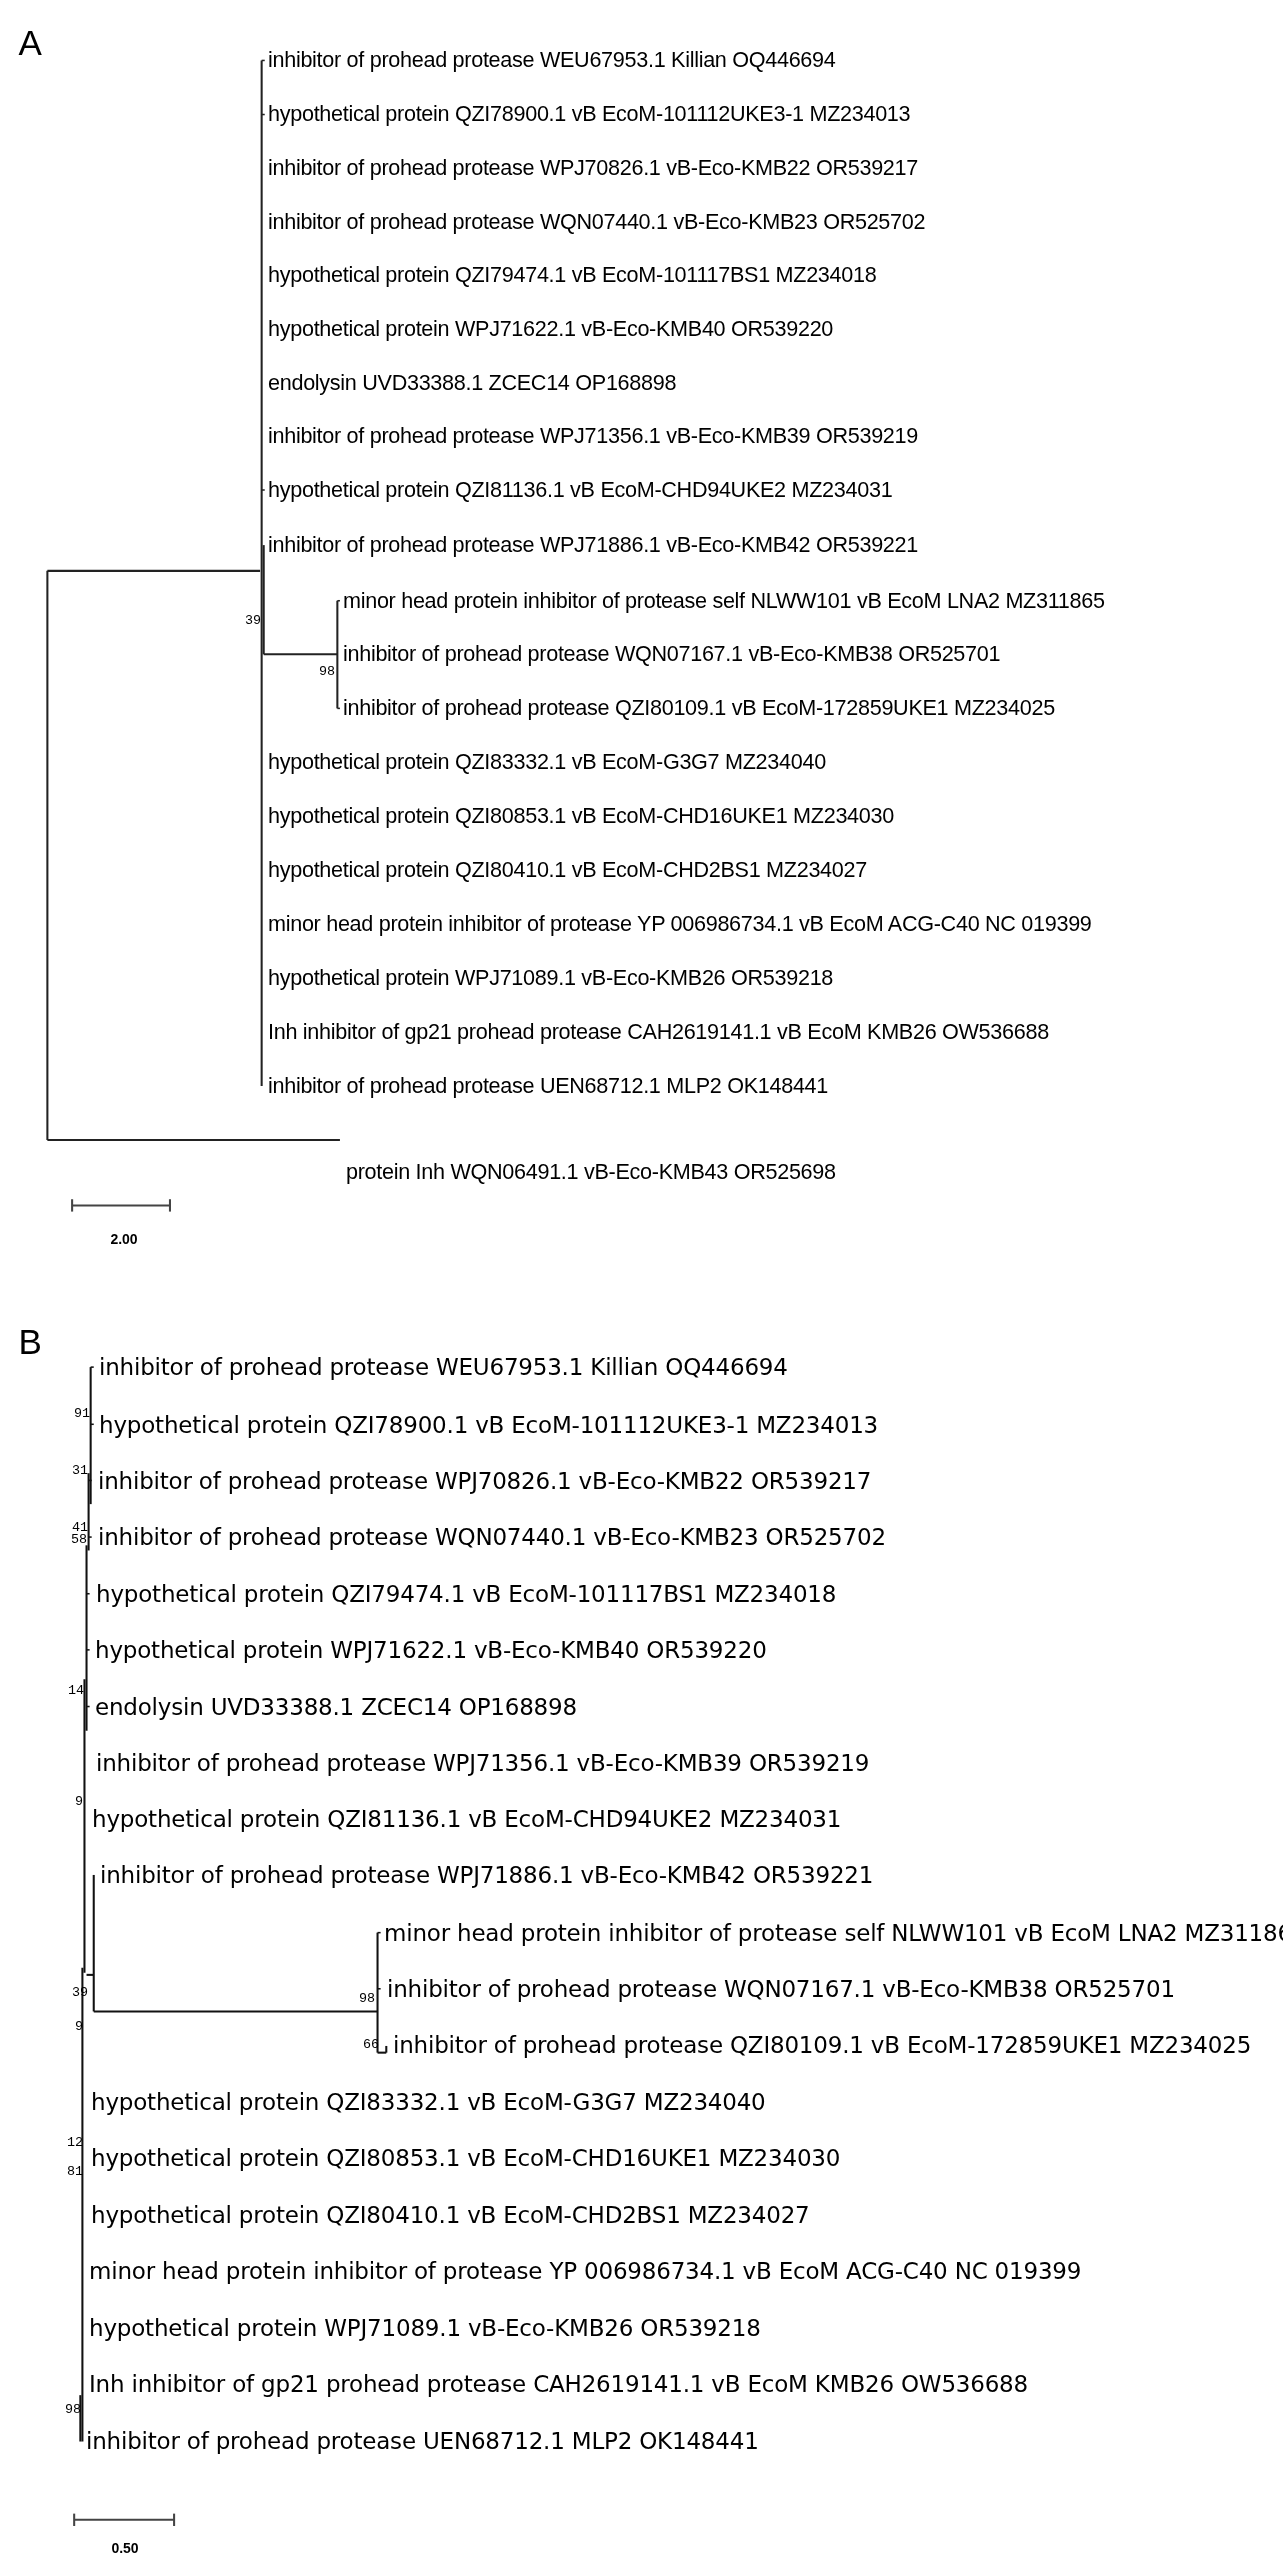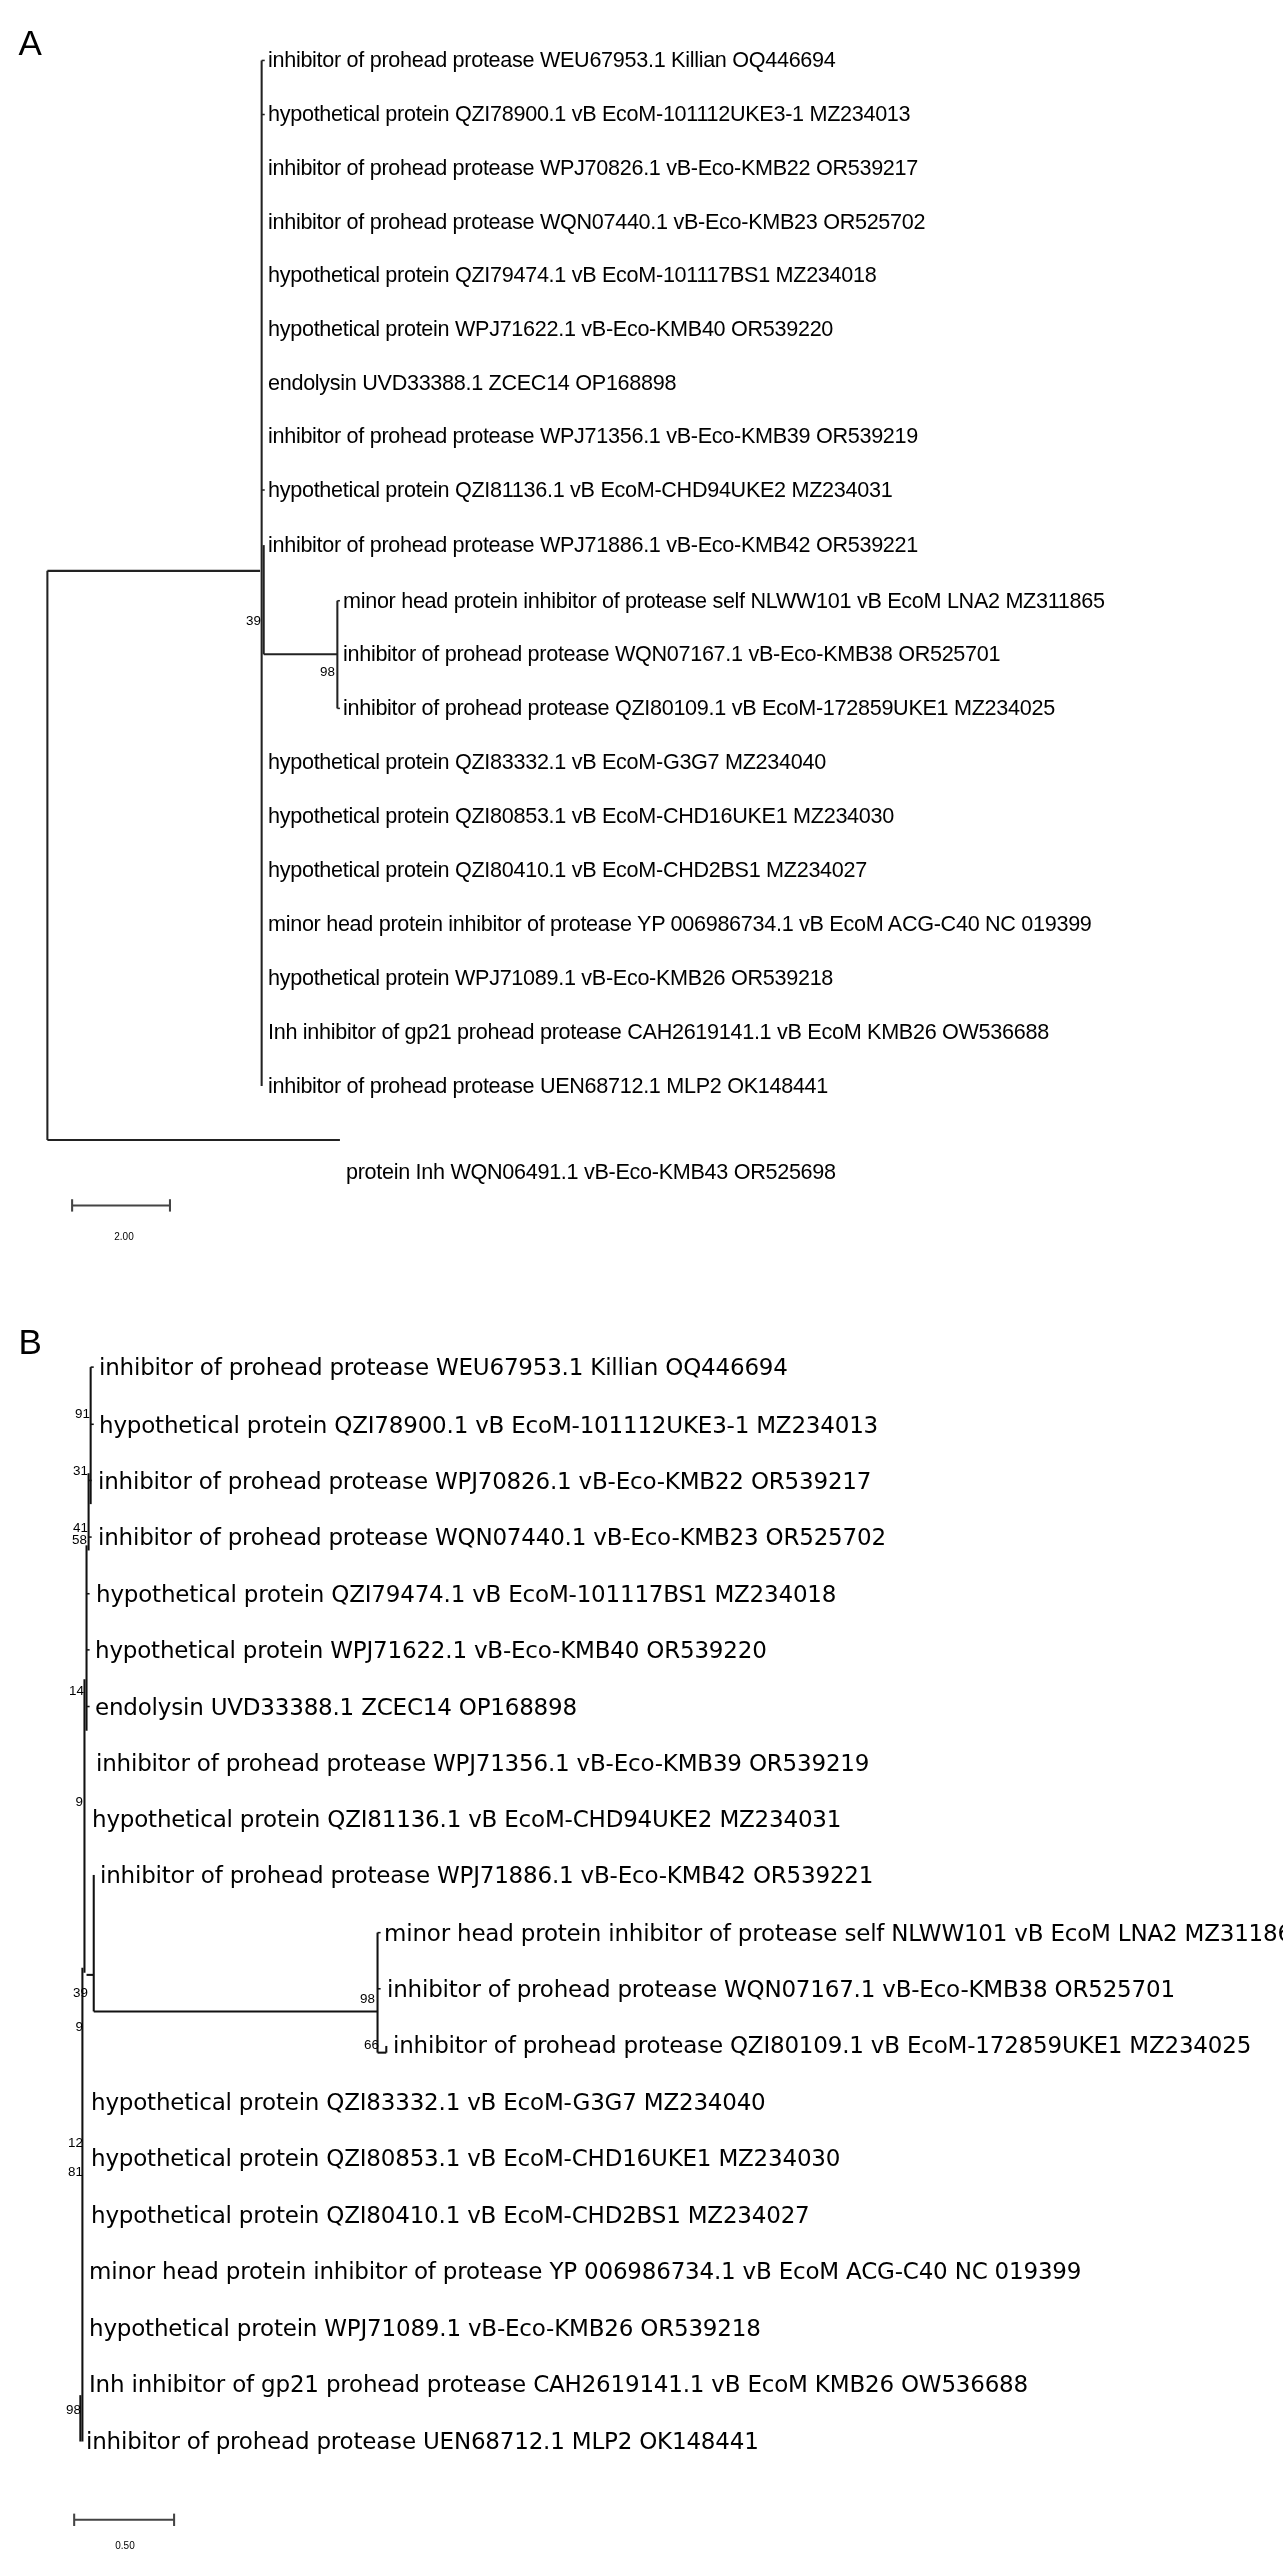--- a/index.html
+++ b/index.html
@@ -1,22 +1,22 @@
 <!DOCTYPE html>
 <html style="font-size:8.2px"><head>
 <meta charset="utf-8">
 <style>
   html, body { margin:0; padding:0; background:#ffffff; }
   body { width:1283px; height:2641px; position:relative; overflow:hidden; font-family:"Liberation Sans", sans-serif; color:#000; }
   .panel-label { position:absolute; font-size:35px; font-family:"Liberation Sans", sans-serif; line-height:1; }
   .leaf { position:absolute; white-space:nowrap; line-height:1; transform:translateY(-50%); }
   .leaf.a { font-size:21.6px; font-family:"Liberation Sans", sans-serif; letter-spacing:-0.3px; }
   .leaf.b { font-size:23px; font-family:"DejaVu Sans", sans-serif; letter-spacing:-0.2px; }
-  .boot { position:absolute; font-size:13.4px; line-height:1; transform:translate(-100%,-50%); font-family:Liberation Sans, sans-serif;text-align:right; }
-  .scale-label { position:absolute; font-size:10px; transform:translateX(-50%); font-family:"Liberation Sans", sans-serif; }
+  .boot { position:absolute; font-size:13.4px; line-height:1; transform:translate(-100%,-50%); font-family:Liberation Mono, monospace;text-align:right; }
+  .scale-label { position:absolute; font-size:14px; transform:translateX(-50%); font-family:"Liberation Sans", sans-serif;font-weight:bold; }
   svg.tree { position:absolute; left:0; top:0; }
 </style>
 </head>
 <body>
 
 <div class="panel-label" style="left:18.5px; top:25px;">A</div>
 
 <svg class="tree" width="1283" height="1288" viewBox="0 0 2491 2500">
   <g stroke="#222" stroke-width="4" fill="none">
 

